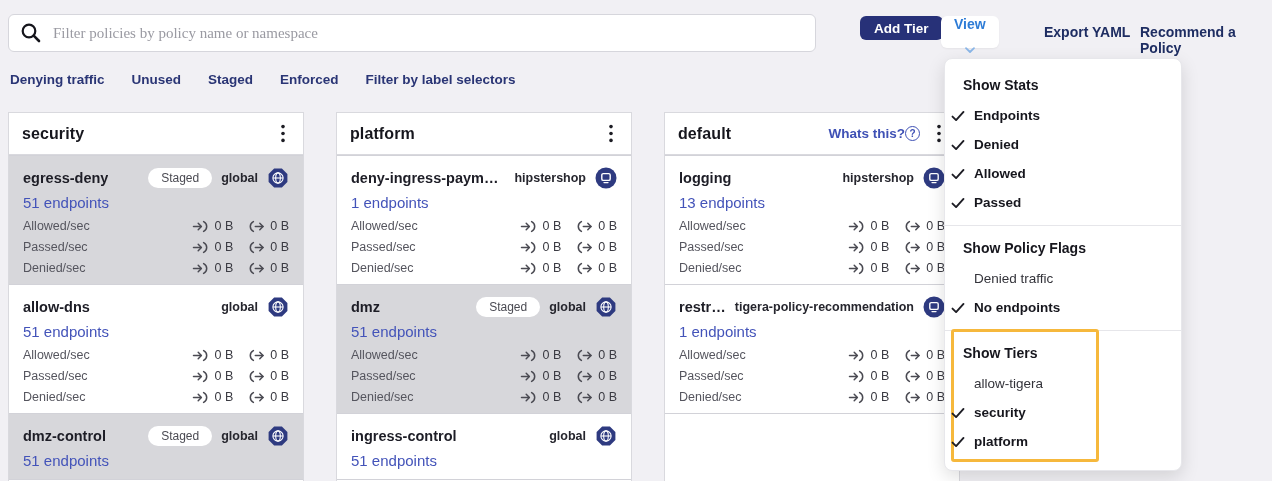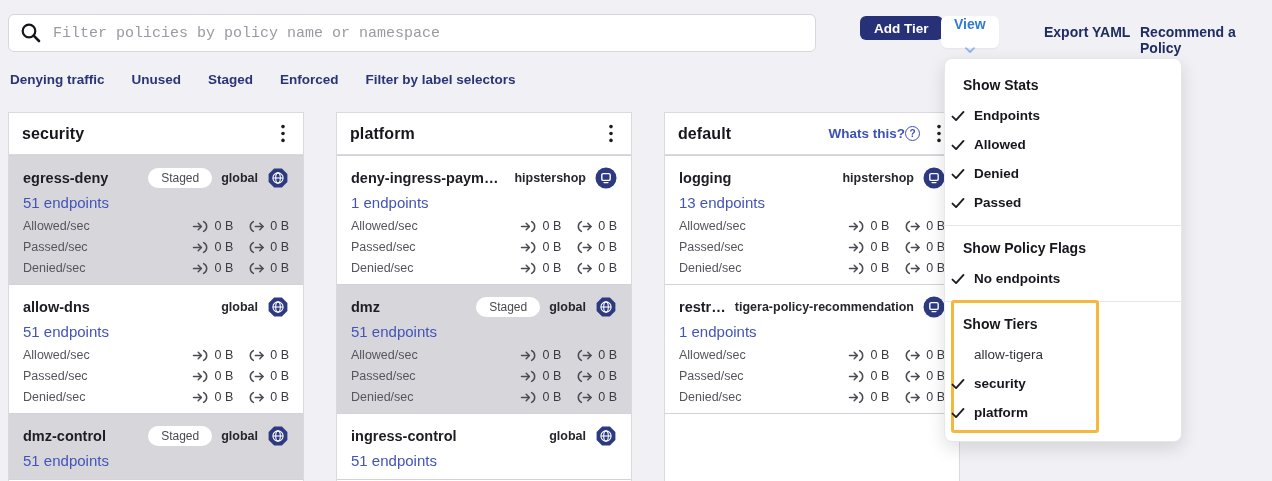--- a/index.html
+++ b/index.html
@@ -14,21 +14,21 @@
 
   
   .search-box{
     position:absolute; left:8px; top:14px; width:808px; height:38px;
     background:#fff; border:1px solid #d6d6dc; border-radius:6px;
     display:flex; align-items:center; padding:0 11px; gap:9px;
   }
   .search-box svg{ display:block; }
   .search-box input{
     border:none; outline:none; flex:1; font-size:15px; color:#701a75;
-    font-family:Liberation Mono, monospace; background:transparent;
+    font-family:Liberation Serif, serif; background:transparent;
   }
   .search-box input::placeholder{ color:#9a9aa2; }
 
   .add-tier{
     position:absolute; left:860px; top:16px; height:24px; padding:0 14px;
     background:#273178; color:#fff; border:none; border-radius:6px;
     font-size:13.5px; font-weight:700; font-family:"Liberation Sans", sans-serif;
     cursor:pointer;
   }
   .view-btn{
@@ -829,41 +829,45 @@
             </svg>
           </span>
           <span class="m-label">Endpoints</span>
         </div>
         <div class="m-item checked">
           <span class="m-check">
             <svg width="14" height="12" viewBox="0 0 14 12">
               <path d="M1.5 6.6l3.6 3.5L12.5 1.9" fill="none" stroke="#1d1d24" stroke-width="1.9" stroke-linecap="round" stroke-linejoin="round"></path>
             </svg>
           </span>
-          <span class="m-label">Allowed</span>
+          <span class="m-label">Denied</span>
         </div>
         <div class="m-item checked">
           <span class="m-check">
             <svg width="14" height="12" viewBox="0 0 14 12">
               <path d="M1.5 6.6l3.6 3.5L12.5 1.9" fill="none" stroke="#1d1d24" stroke-width="1.9" stroke-linecap="round" stroke-linejoin="round"></path>
             </svg>
           </span>
-          <span class="m-label">Denied</span>
+          <span class="m-label">Allowed</span>
         </div>
         <div class="m-item checked">
           <span class="m-check">
             <svg width="14" height="12" viewBox="0 0 14 12">
               <path d="M1.5 6.6l3.6 3.5L12.5 1.9" fill="none" stroke="#1d1d24" stroke-width="1.9" stroke-linecap="round" stroke-linejoin="round"></path>
             </svg>
           </span>
           <span class="m-label">Passed</span>
         </div>
       </div>
       <div class="m-section">
         <div class="m-title">Show Policy Flags</div>
+        <div class="m-item">
+          <span class="m-check"></span>
+          <span class="m-label">Denied traffic</span>
+        </div>
         <div class="m-item checked">
           <span class="m-check">
             <svg width="14" height="12" viewBox="0 0 14 12">
               <path d="M1.5 6.6l3.6 3.5L12.5 1.9" fill="none" stroke="#1d1d24" stroke-width="1.9" stroke-linecap="round" stroke-linejoin="round"></path>
             </svg>
           </span>
           <span class="m-label">No endpoints</span>
         </div>
       </div>
       <div class="m-section highlighted">

